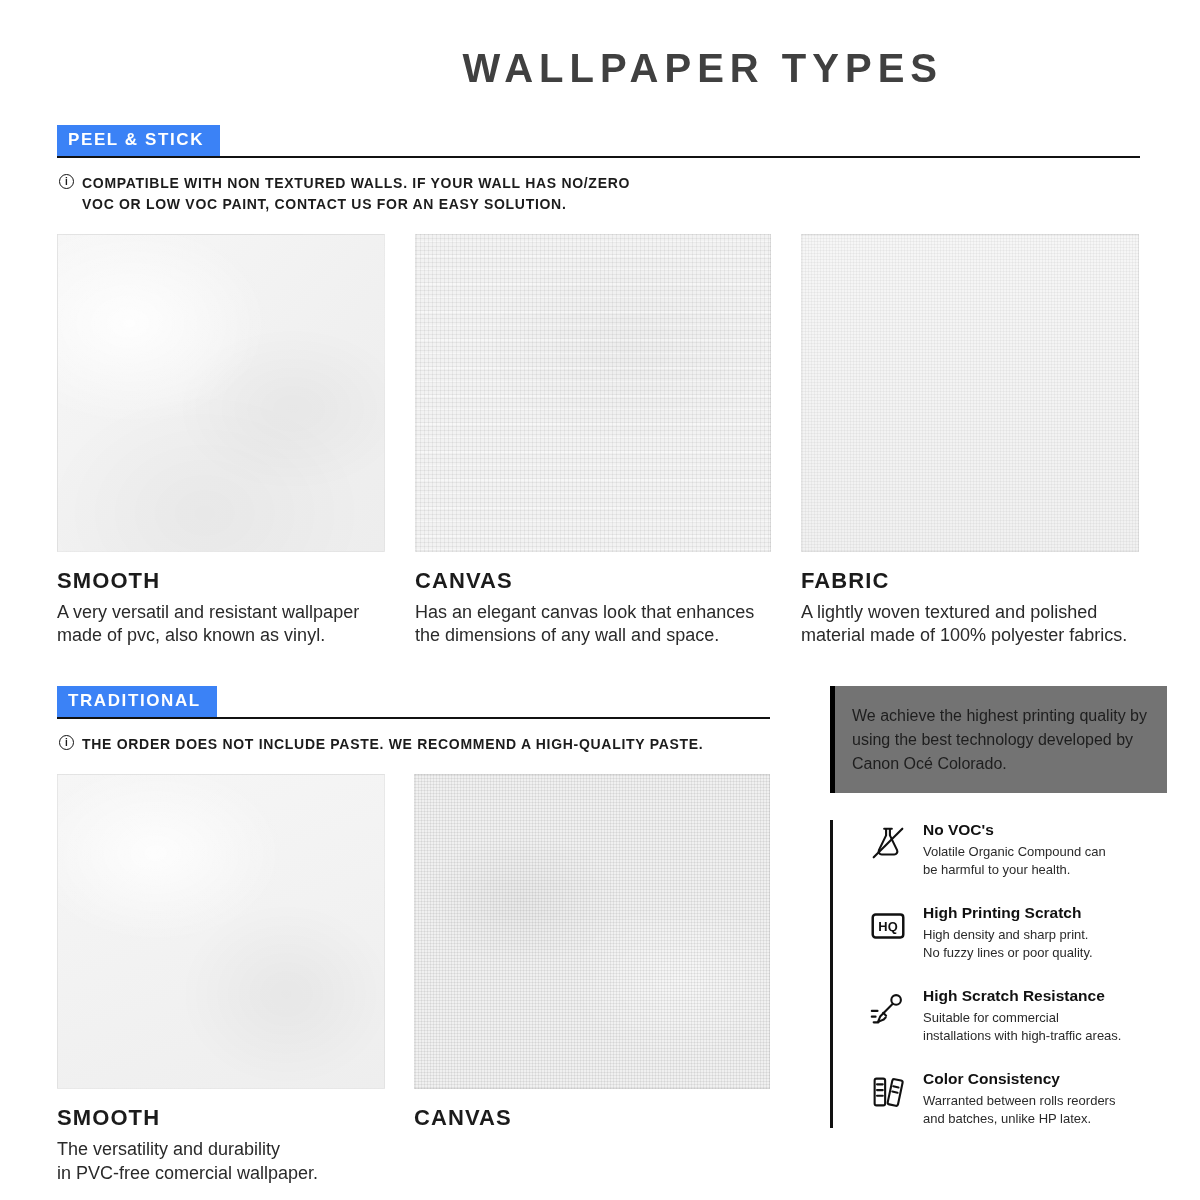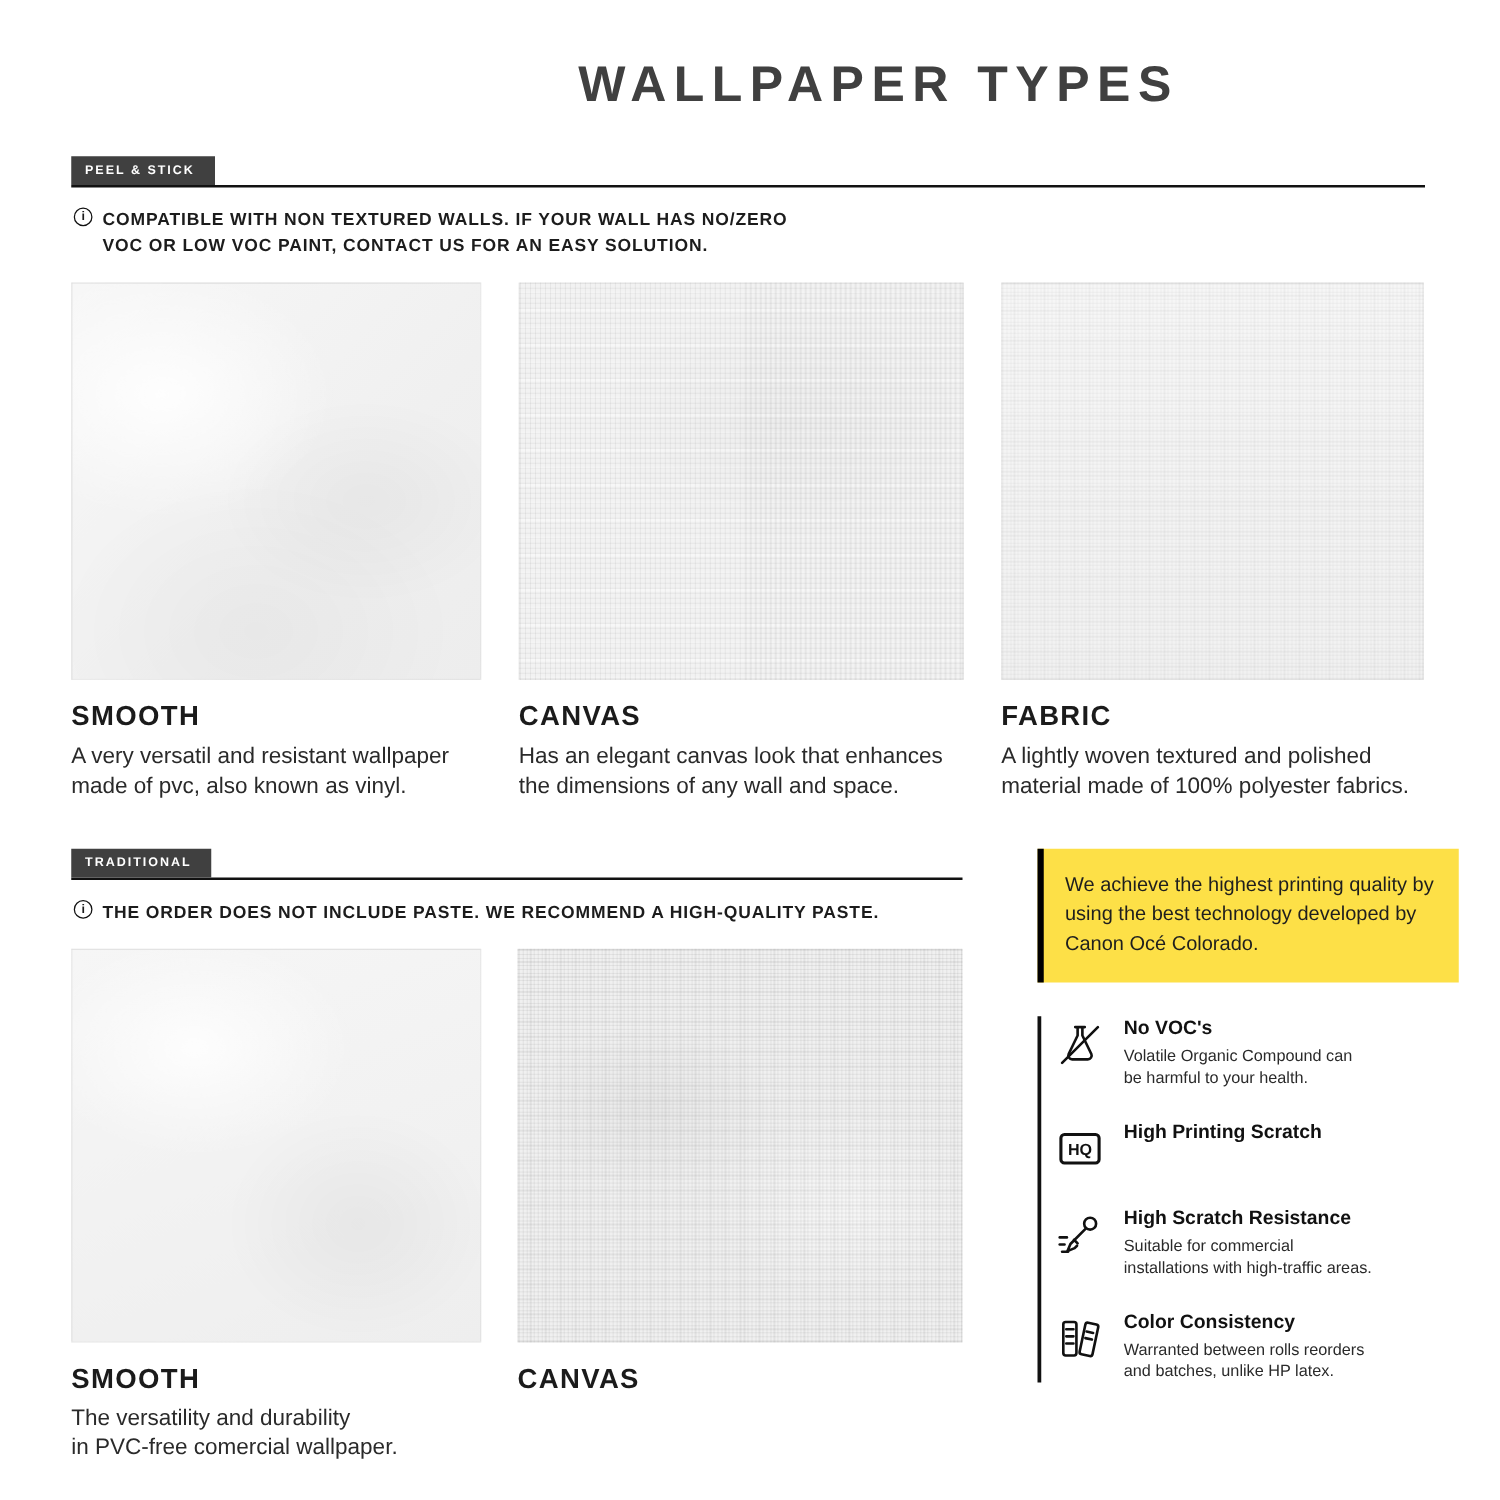--- a/index.html
+++ b/index.html
@@ -18,23 +18,23 @@
     font-weight: 700;
     letter-spacing: 6px;
     color: #404040;
     margin-bottom: 34px;
   }
 
   
   .sec-head { border-bottom: 2px solid #111; line-height: 0; }
   .sec-label {
     display: inline-block;
-    background: #404040;
+    background: #3b82f6;
     color: #fff;
-    font-size: 10px;
+    font-size: 17px;
     font-weight: 700;
     letter-spacing: 1.6px;
     padding: 6px 16px 6px 11px;
     line-height: 1.1;
   }
 
   
   .note { display: flex; align-items: flex-start; gap: 8px; margin: 15px 0 19px 2px; }
   .info-icon {
     flex: none;
@@ -111,33 +111,33 @@
     white-space: pre-line;
   }
 
   
   .bottom { display: flex; margin-top: 38px; gap: 25px; }
   .bottom-left { width: 713px; flex: none; }
   .bottom-right { width: 337px; flex: none; margin-left: 35px; }
 
   
   .quote {
-    background: #fde047;
+    background: #737373;
     border-left: 5px solid #000;
     padding: 18px 18px 18px 17px;
     font-size: 16px;
     line-height: 1.48;
     color: #1e1e1e;
   }
 
   
   .features {
     margin-top: 27px;
     border-left: 3px solid #111;
-    padding-left: 9px;
+    padding-left: 33px;
     display: flex;
     flex-direction: column;
     gap: 25px;
   }
   .feature { display: flex; gap: 13px; }
   .f-icon { flex: none; width: 44px; height: 44px; display: flex; align-items: flex-end; justify-content: center; }
   .f-title { font-size: 15.5px; font-weight: 700; color: #111; margin-top: 1px; }
   .f-desc { margin-top: 4px; font-size: 13px; line-height: 1.35; color: #2a2a2a; white-space: pre-line; }
 </style>
 </head>
@@ -241,20 +241,22 @@
 
         <div class="feature">
           <span class="f-icon">
             <svg viewBox="0 0 44 44" width="42" height="42">
               <rect x="6" y="10" width="32" height="24" rx="3" fill="none" stroke="#111" stroke-width="2.6"></rect>
               <text x="22" y="27.5" text-anchor="middle" font-size="13.5" font-weight="bold" fill="#111" font-family="Liberation Sans, sans-serif">HQ</text>
             </svg>
           </span>
           <div>
             <div class="f-title">High Printing Scratch</div>
+            <div class="f-desc">High density and sharp print.
+No fuzzy lines or poor quality.</div>
           </div>
         </div>
 
         <div class="feature">
           <span class="f-icon">
             <svg viewBox="0 0 44 44" width="42" height="42" fill="none" stroke="#111" stroke-width="2.2" stroke-linecap="round" stroke-linejoin="round">
               <circle cx="30.5" cy="12.5" r="5"></circle>
               <path d="M27 16.5 L14 29.5 l-2.5 6 6-2.5 2-2"></path>
               <path d="M17 26 l3 3"></path>
               <path d="M5 24 h6"></path>

